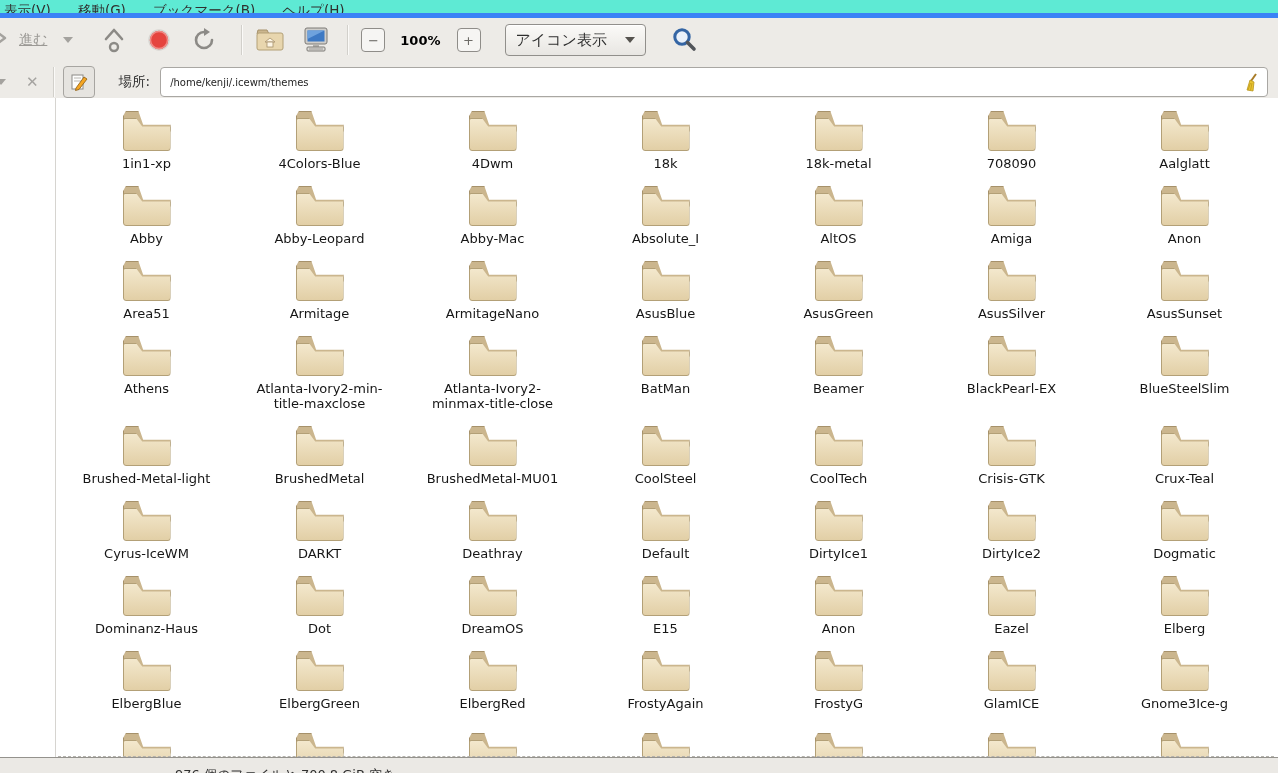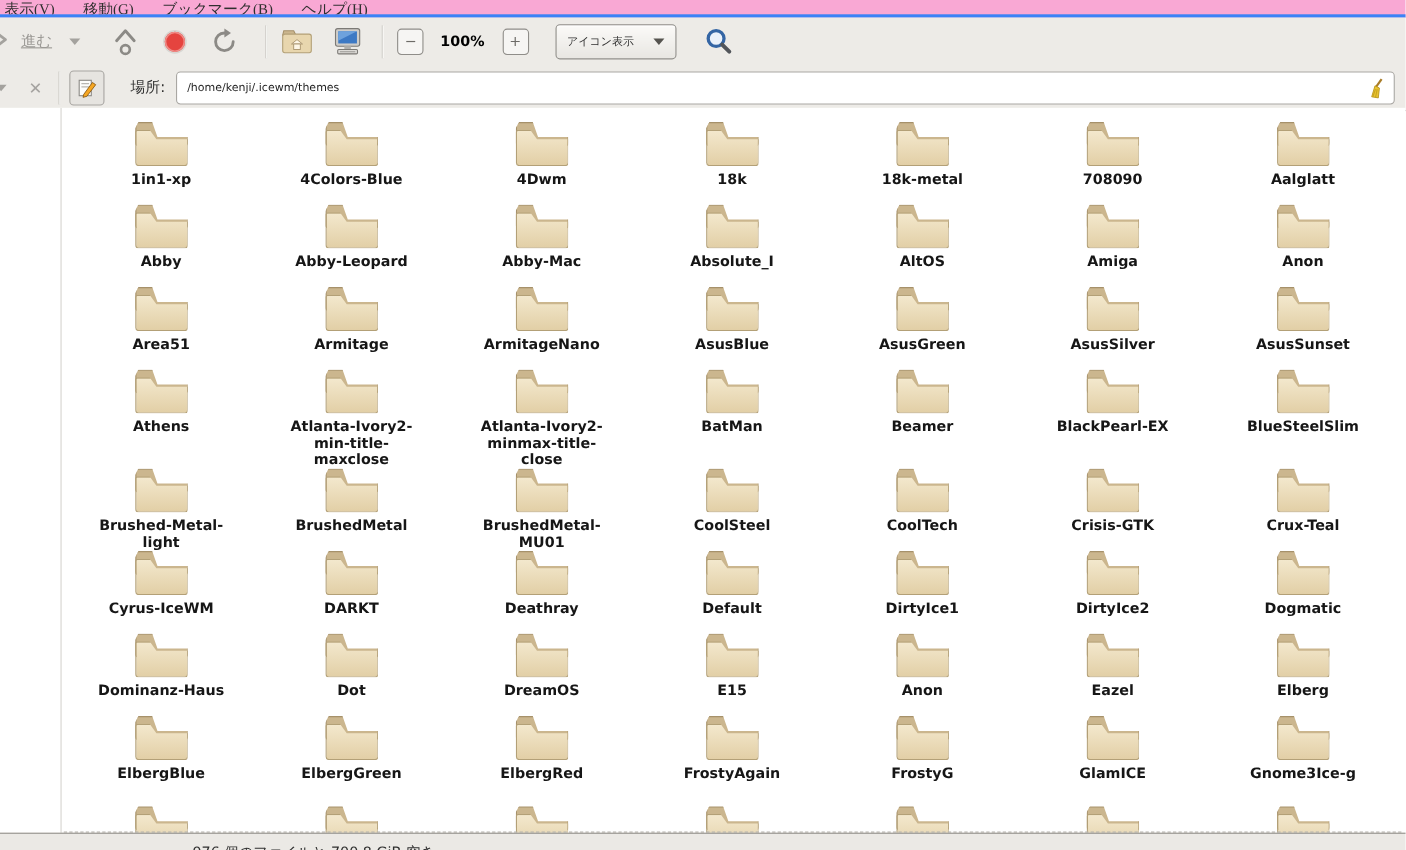--- a/index.html
+++ b/index.html
@@ -1,49 +1,49 @@
 <!DOCTYPE html>
 <html><head>
 <meta charset="utf-8">
 <style>
   html,body{margin:0;padding:0;}
   body{font-family:"DejaVu Sans","Liberation Sans",sans-serif;background:#fff;}
   .window{position:relative;width:1278px;height:773px;overflow:hidden;background:#fff;}
 
   
-  .menubar{height:13px;background:#f9a8d4;border-bottom:3px solid #3b82f6;overflow:hidden;white-space:nowrap;padding-left:4px;font-family:Liberation Serif, serif;}
+  .menubar{height:13px;background:#5eead4;border-bottom:5px solid #3b82f6;overflow:hidden;white-space:nowrap;padding-left:4px;}
   .menubar .mi{display:inline-block;font-size:13.5px;color:#2f2f2f;line-height:18px;margin-top:-5px;margin-right:22px;}
 
   
   .toolbar{height:44px;background:#edebe7;display:flex;align-items:center;}
   .tbtn{display:flex;align-items:center;justify-content:center;background:none;border:none;padding:0;cursor:default;}
   .fwd-label{color:#9b9995;font-size:14px;margin-left:10px;text-decoration:underline;}
   .caret{width:0;height:0;border-left:5px solid transparent;border-right:5px solid transparent;border-top:6px solid #a4a29e;}
   .sep{width:1px;height:30px;background:#d2d0cb;border-right:1px solid #fbfaf8;}
   .zoombox{width:22px;height:22px;border:1px solid #8f8d89;border-radius:4px;background:#f6f5f3;display:flex;align-items:center;justify-content:center;color:#6d6b67;font-size:13px;line-height:1;}
   .zoom-label{font-size:13px;color:#000000;font-weight:bold;}
   .viewbtn{display:flex;align-items:center;height:30px;padding:0 10px;border:1px solid #918f8b;border-radius:4px;background:linear-gradient(#fbfaf8,#e8e6e2);box-shadow:0 1px 0 #fff inset;}
-  .viewbtn .vb-label{font-size:10px;color:#2f2f2f;margin-right:18px;}
+  .viewbtn .vb-label{font-size:15px;color:#2f2f2f;margin-right:18px;}
   .viewbtn .caret{border-top-color:#55534f;}
 
   
   .locbar{height:40px;background:#edebe7;border-bottom:1px solid #96948f;display:flex;align-items:center;}
   .x-icon{color:#a5a3a0;font-size:15px;font-weight:bold;}
   .pencil-btn{width:30px;height:30px;border:1px solid #a7a5a1;border-radius:4px;background:#e6e4e0;display:flex;align-items:center;justify-content:center;}
   .loc-label{font-size:13.5px;color:#2f2f2f;}
   .loc-input-wrap{position:relative;flex:1;margin:0 10px 0 10px;}
   .loc-input{width:100%;box-sizing:border-box;height:30px;border:1px solid #a9a7a3;border-radius:4px;background:#fff;font-family:"DejaVu Sans",sans-serif;font-size:10px;color:#1d1d1d;padding:0 30px 0 9px;outline:none;}
   .broom{position:absolute;right:7px;top:5px;}
 
   
   .main{position:absolute;top:98px;left:0;right:0;bottom:15px;background:#fff;overflow:hidden;}
   .pane-split{position:absolute;left:55px;top:0;bottom:0;width:1px;background:#d6d4d0;}
   .focus-dash{position:absolute;left:58px;right:4px;bottom:1px;border-top:1px dashed #b4b2ac;}
   .grid{margin-left:60px;width:1211px;}
-  .grow{display:flex;font-weight:bold;}
+  .grow{display:flex;}
   .grow.h75{height:75px;}
   .grow.h90{height:90px;}
   .grow.partial{height:45px;overflow:hidden;}
   .cell{width:173px;display:flex;flex-direction:column;align-items:center;padding-top:13px;box-sizing:border-box;}
   .grow.partial .cell{padding-top:20px;}
   .flabel{margin-top:5px;max-width:132px;font-size:13px;line-height:15px;color:#161616;text-align:center;overflow-wrap:break-word;}
 
   
   .folder{position:relative;width:48px;height:40px;flex:none;}
   .folder .back{position:absolute;left:0;top:0;width:48px;height:22px;background:#cbb68e;border:1px solid #a6916a;border-radius:3px;box-sizing:border-box;

